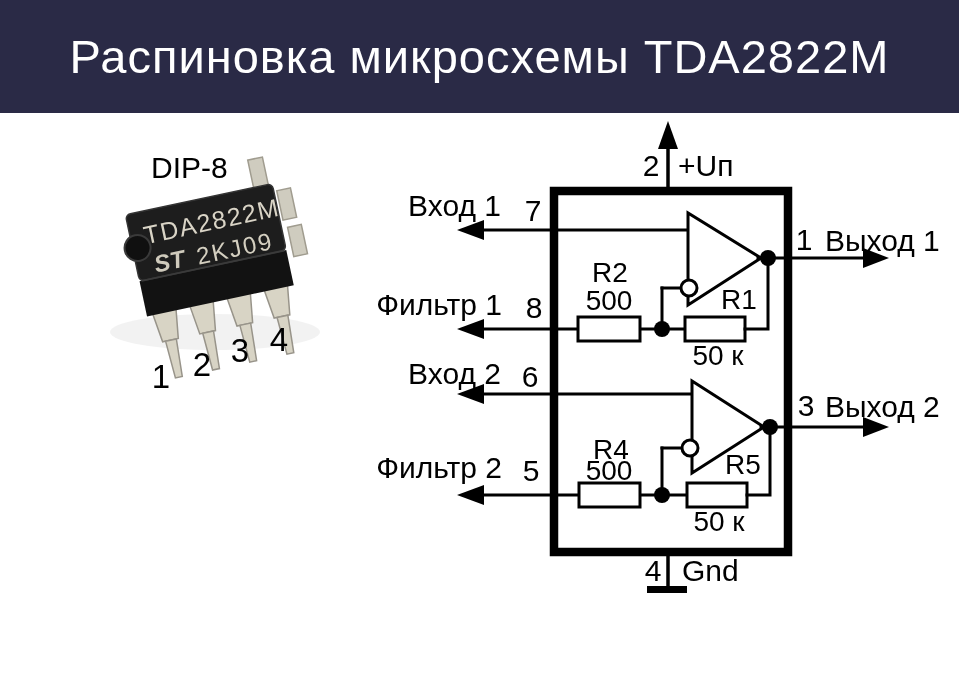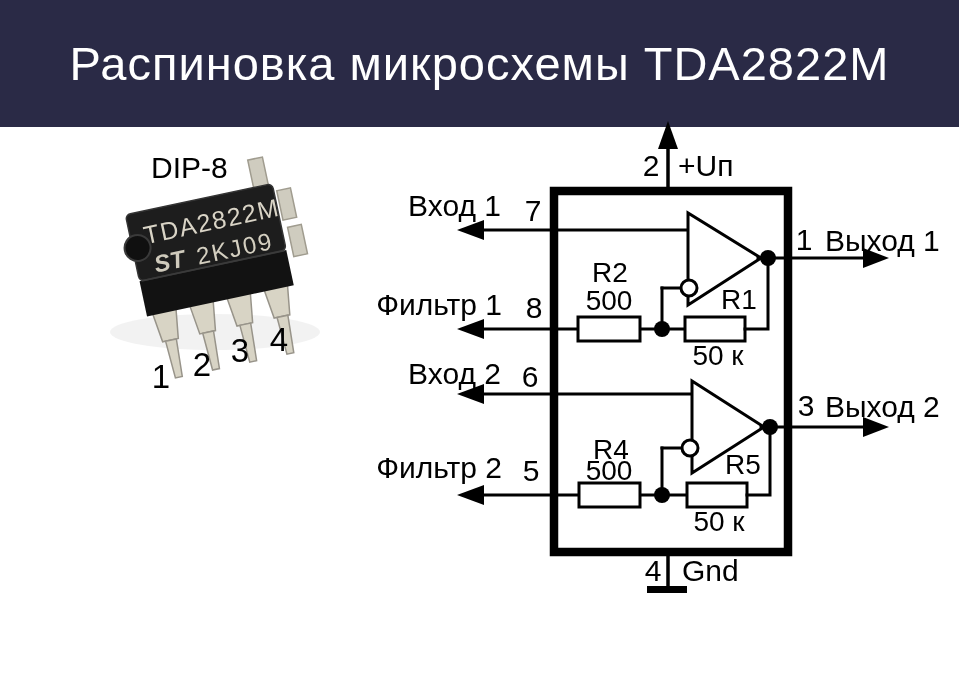--- a/index.html
+++ b/index.html
@@ -7,21 +7,21 @@
     position: relative;
     width: 959px;
     height: 696px;
     background: #ffffff;
     overflow: hidden;
     font-family: "Liberation Sans", sans-serif;
   }
   .header {
     position: absolute;
     top: 0; left: 0;
-    width: 959px; height: 127px;
+    width: 959px; height: 113px;
     background: #2a2a46;
     display: flex;
     align-items: center;
     justify-content: center;
   }
   .header h1 {
     margin: 0;
     color: #ffffff;
     font-size: 47px;
     font-weight: 400;

